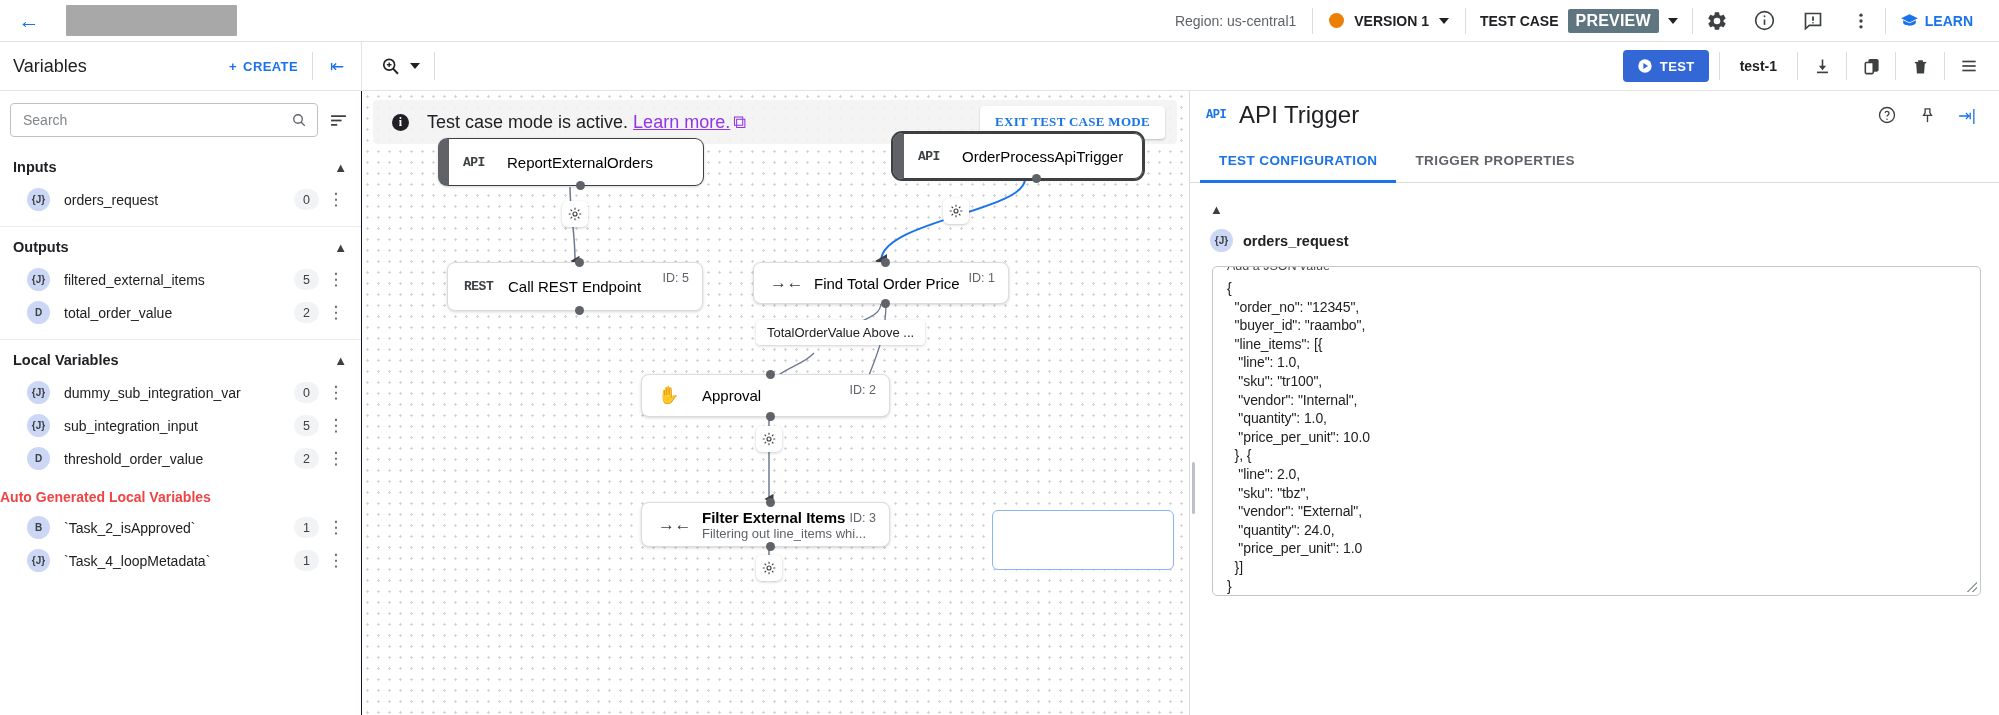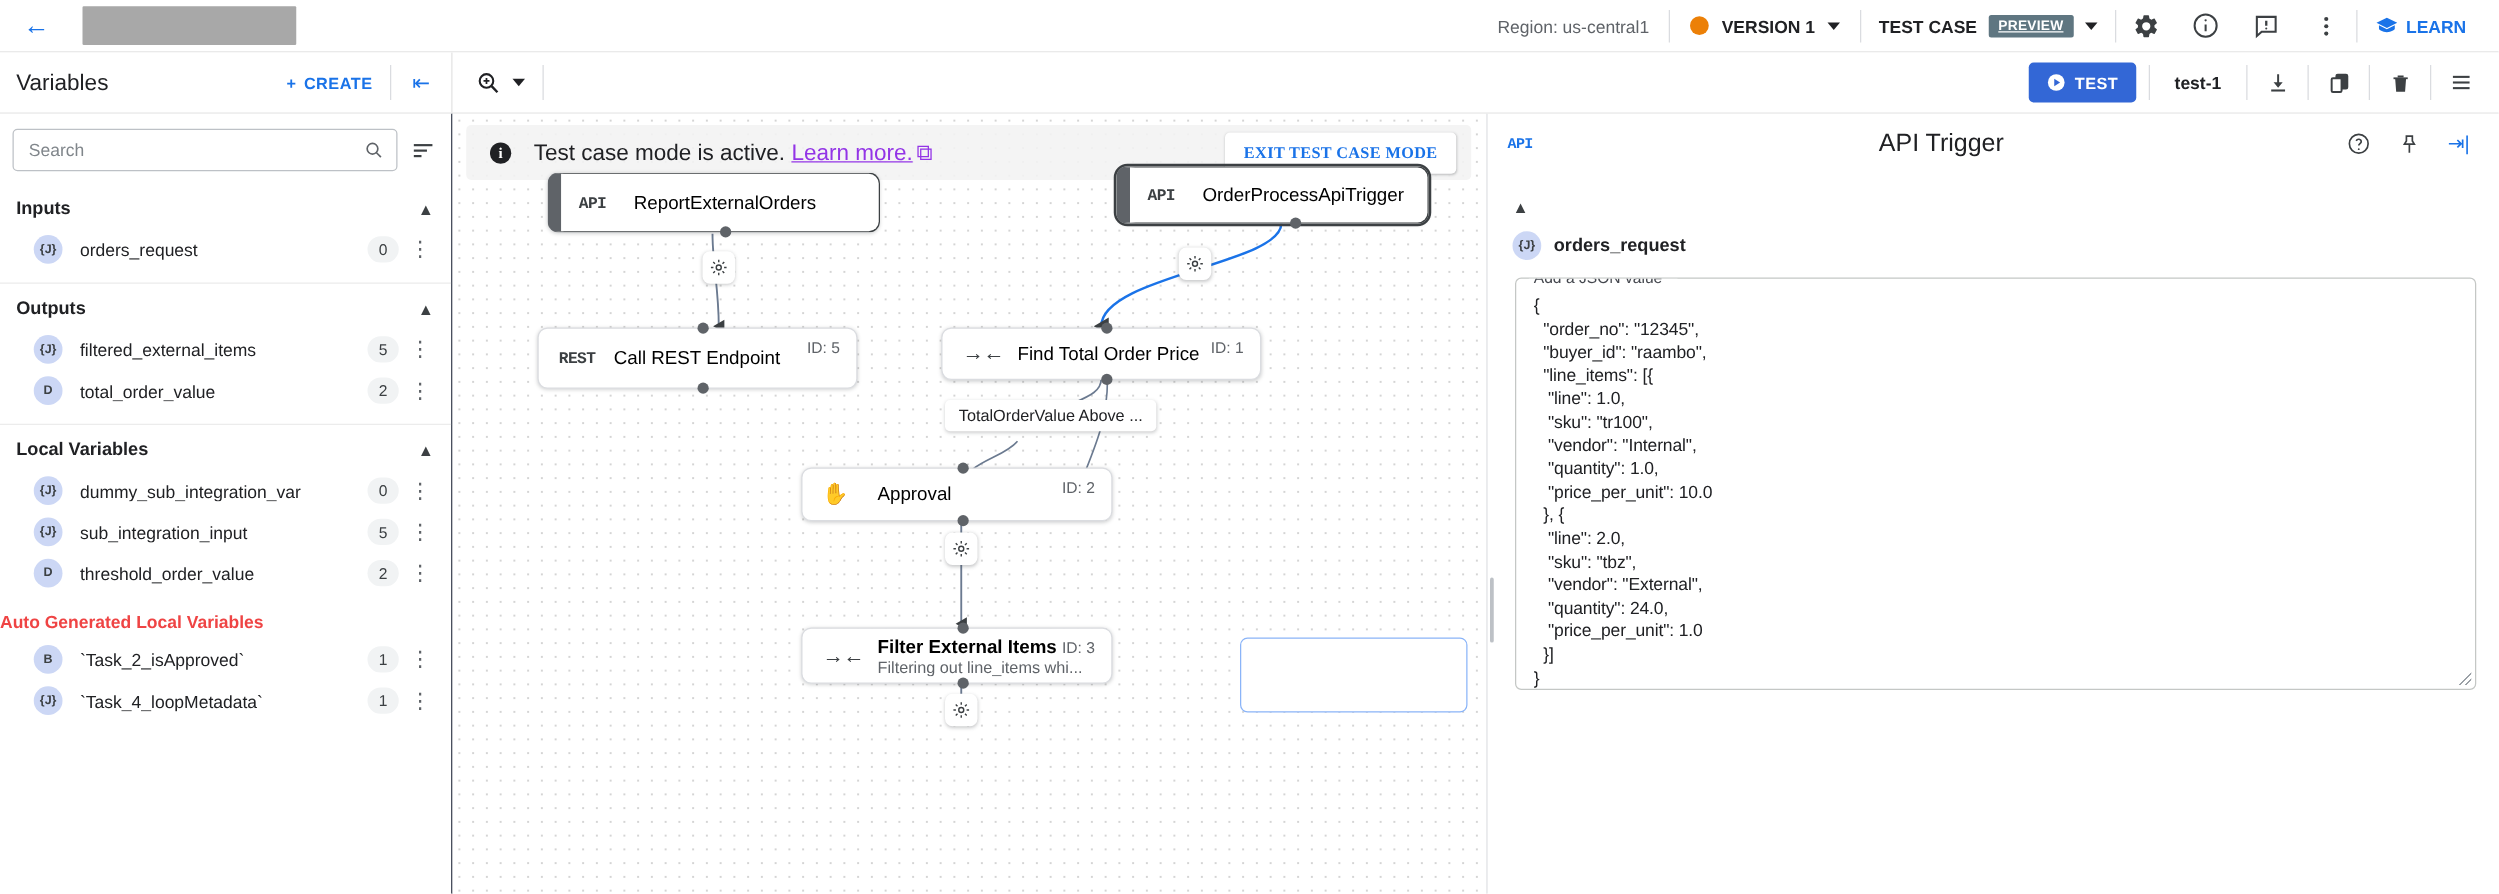--- a/index.html
+++ b/index.html
@@ -35,22 +35,22 @@
     font-size: 14px; font-weight: bold; color: #202124; cursor: pointer; white-space: nowrap;
   }
   .version-dot { width: 15px; height: 15px; border-radius: 50%; background: #ec8007; flex: 0 0 15px; }
   .caret { width: 0; height: 0; border-left: 5px solid transparent; border-right: 5px solid transparent;
            border-top: 6px solid #202124; display: inline-block; }
   .testcase-chip {
     display: flex; align-items: center; gap: 9px; padding: 0 14px;
     font-size: 14px; font-weight: bold; color: #202124; cursor: pointer; white-space: nowrap;
   }
   .preview-badge {
-    background: #5f7681; color: #fff; font-size: 11px; font-weight: bold;
-    padding: 3px 8px; border-radius: 2px; letter-spacing: .2px; text-decoration: underline;
+    background: #5f7681; color: #fff; font-size: 16px; font-weight: bold;
+    padding: 3px 8px; border-radius: 2px; letter-spacing: .2px;
   }
   .icon-btn {
     width: 48px; height: 42px; display: flex; align-items: center; justify-content: center;
     cursor: pointer; color: #3c4043;
   }
   .learn-btn {
     display: flex; align-items: center; gap: 6px; padding: 0 18px 0 14px;
     color: #1a73e8; font-size: 14px; font-weight: bold; cursor: pointer; white-space: nowrap;
   }
 
@@ -194,21 +194,21 @@
 
   
   .rpanel {
     width: 810px; flex: 0 0 810px; height: 100%;
     border-left: 1px solid #dadce0; background: #fff;
     display: flex; flex-direction: column; overflow: hidden;
   }
   .rp-head { height: 48px; flex: 0 0 48px; display: flex; align-items: center; padding: 0 12px 0 16px; }
   .rp-api { font-family: "Liberation Mono", monospace; font-size: 12px; font-weight: bold;
             color: #1a73e8; letter-spacing: -.5px; margin-right: 13px; }
-  .rp-title { font-size: 20px; color: #202124; flex: 1 1 auto; text-align: center; }
+  .rp-title { font-size: 24px; color: #202124; flex: 1 1 auto; }
   .rp-ibtn { width: 40px; height: 40px; display: flex; align-items: center; justify-content: center;
              color: #3c4043; cursor: pointer; }
   .rp-ibtn.blue { color: #1a73e8; }
   .rp-tabs { height: 44px; flex: 0 0 44px; display: flex; border-bottom: 1px solid #dadce0; padding: 0 10px; }
   .rp-tab {
     display: flex; align-items: center; padding: 0 19px; font-size: 13.5px; font-weight: bold;
     letter-spacing: .4px; color: #5f6368; cursor: pointer; position: relative;
   }
   .rp-tab.active { color: #1a73e8; }
   .rp-tab.active::after {
@@ -521,21 +521,21 @@
         </svg>
       </div>
 
       <div class="gear-node" style="left:581px; top:107px;">
         <svg width="16" height="16" viewBox="0 0 24 24" fill="none" stroke="currentColor" stroke-width="1.7">
           <circle cx="12" cy="12" r="3"></circle>
           <path d="M12 2.6v3M12 18.4v3M2.6 12h3M18.4 12h3M5.4 5.4l2.1 2.1M16.5 16.5l2.1 2.1M18.6 5.4l-2.1 2.1M7.5 16.5l-2.1 2.1"></path>
         </svg>
       </div>
 
-      <div class="node" style="left:68px; top:171px; width:256px; height:49px;">
+      <div class="node" style="left:85px; top:171px; width:256px; height:49px;">
         <span class="node-icon">REST</span>
         <div class="node-body">
           <div class="node-title">Call REST Endpoint</div>
         </div>
         <span class="node-id">ID: 5</span>
         <span class="port" style="left:127px; top:-5px;"></span>
         <span class="port" style="left:127px; bottom:-5px;"></span>
       </div>
 
       <div class="node" style="left:391px; top:171px; width:256px; height:42px;">
@@ -601,20 +601,24 @@
         </span>
         <span class="rp-ibtn">
           <svg width="19" height="19" viewBox="0 0 24 24" fill="none" stroke="currentColor" stroke-width="1.7">
             <path d="M9 3.6h6v5l2 3.2H7l2-3.2z"></path>
               <line x1="12" y1="11.8" x2="12" y2="20.4"></line>
           </svg>
         </span>
         <span class="rp-ibtn blue">⇥|</span>
       </div>
 
+      <div class="rp-tabs">
+        <div class="rp-tab active">TEST CONFIGURATION</div>
+        <div class="rp-tab">TRIGGER PROPERTIES</div>
+      </div>
 
       <div class="rp-content">
         <div class="inputvar-head">
           <span class="chev">▲</span>
         </div>
         <div class="varline">
           <span class="vbadge">{J}</span>
           <span class="vn">orders_request</span>
         </div>
 

